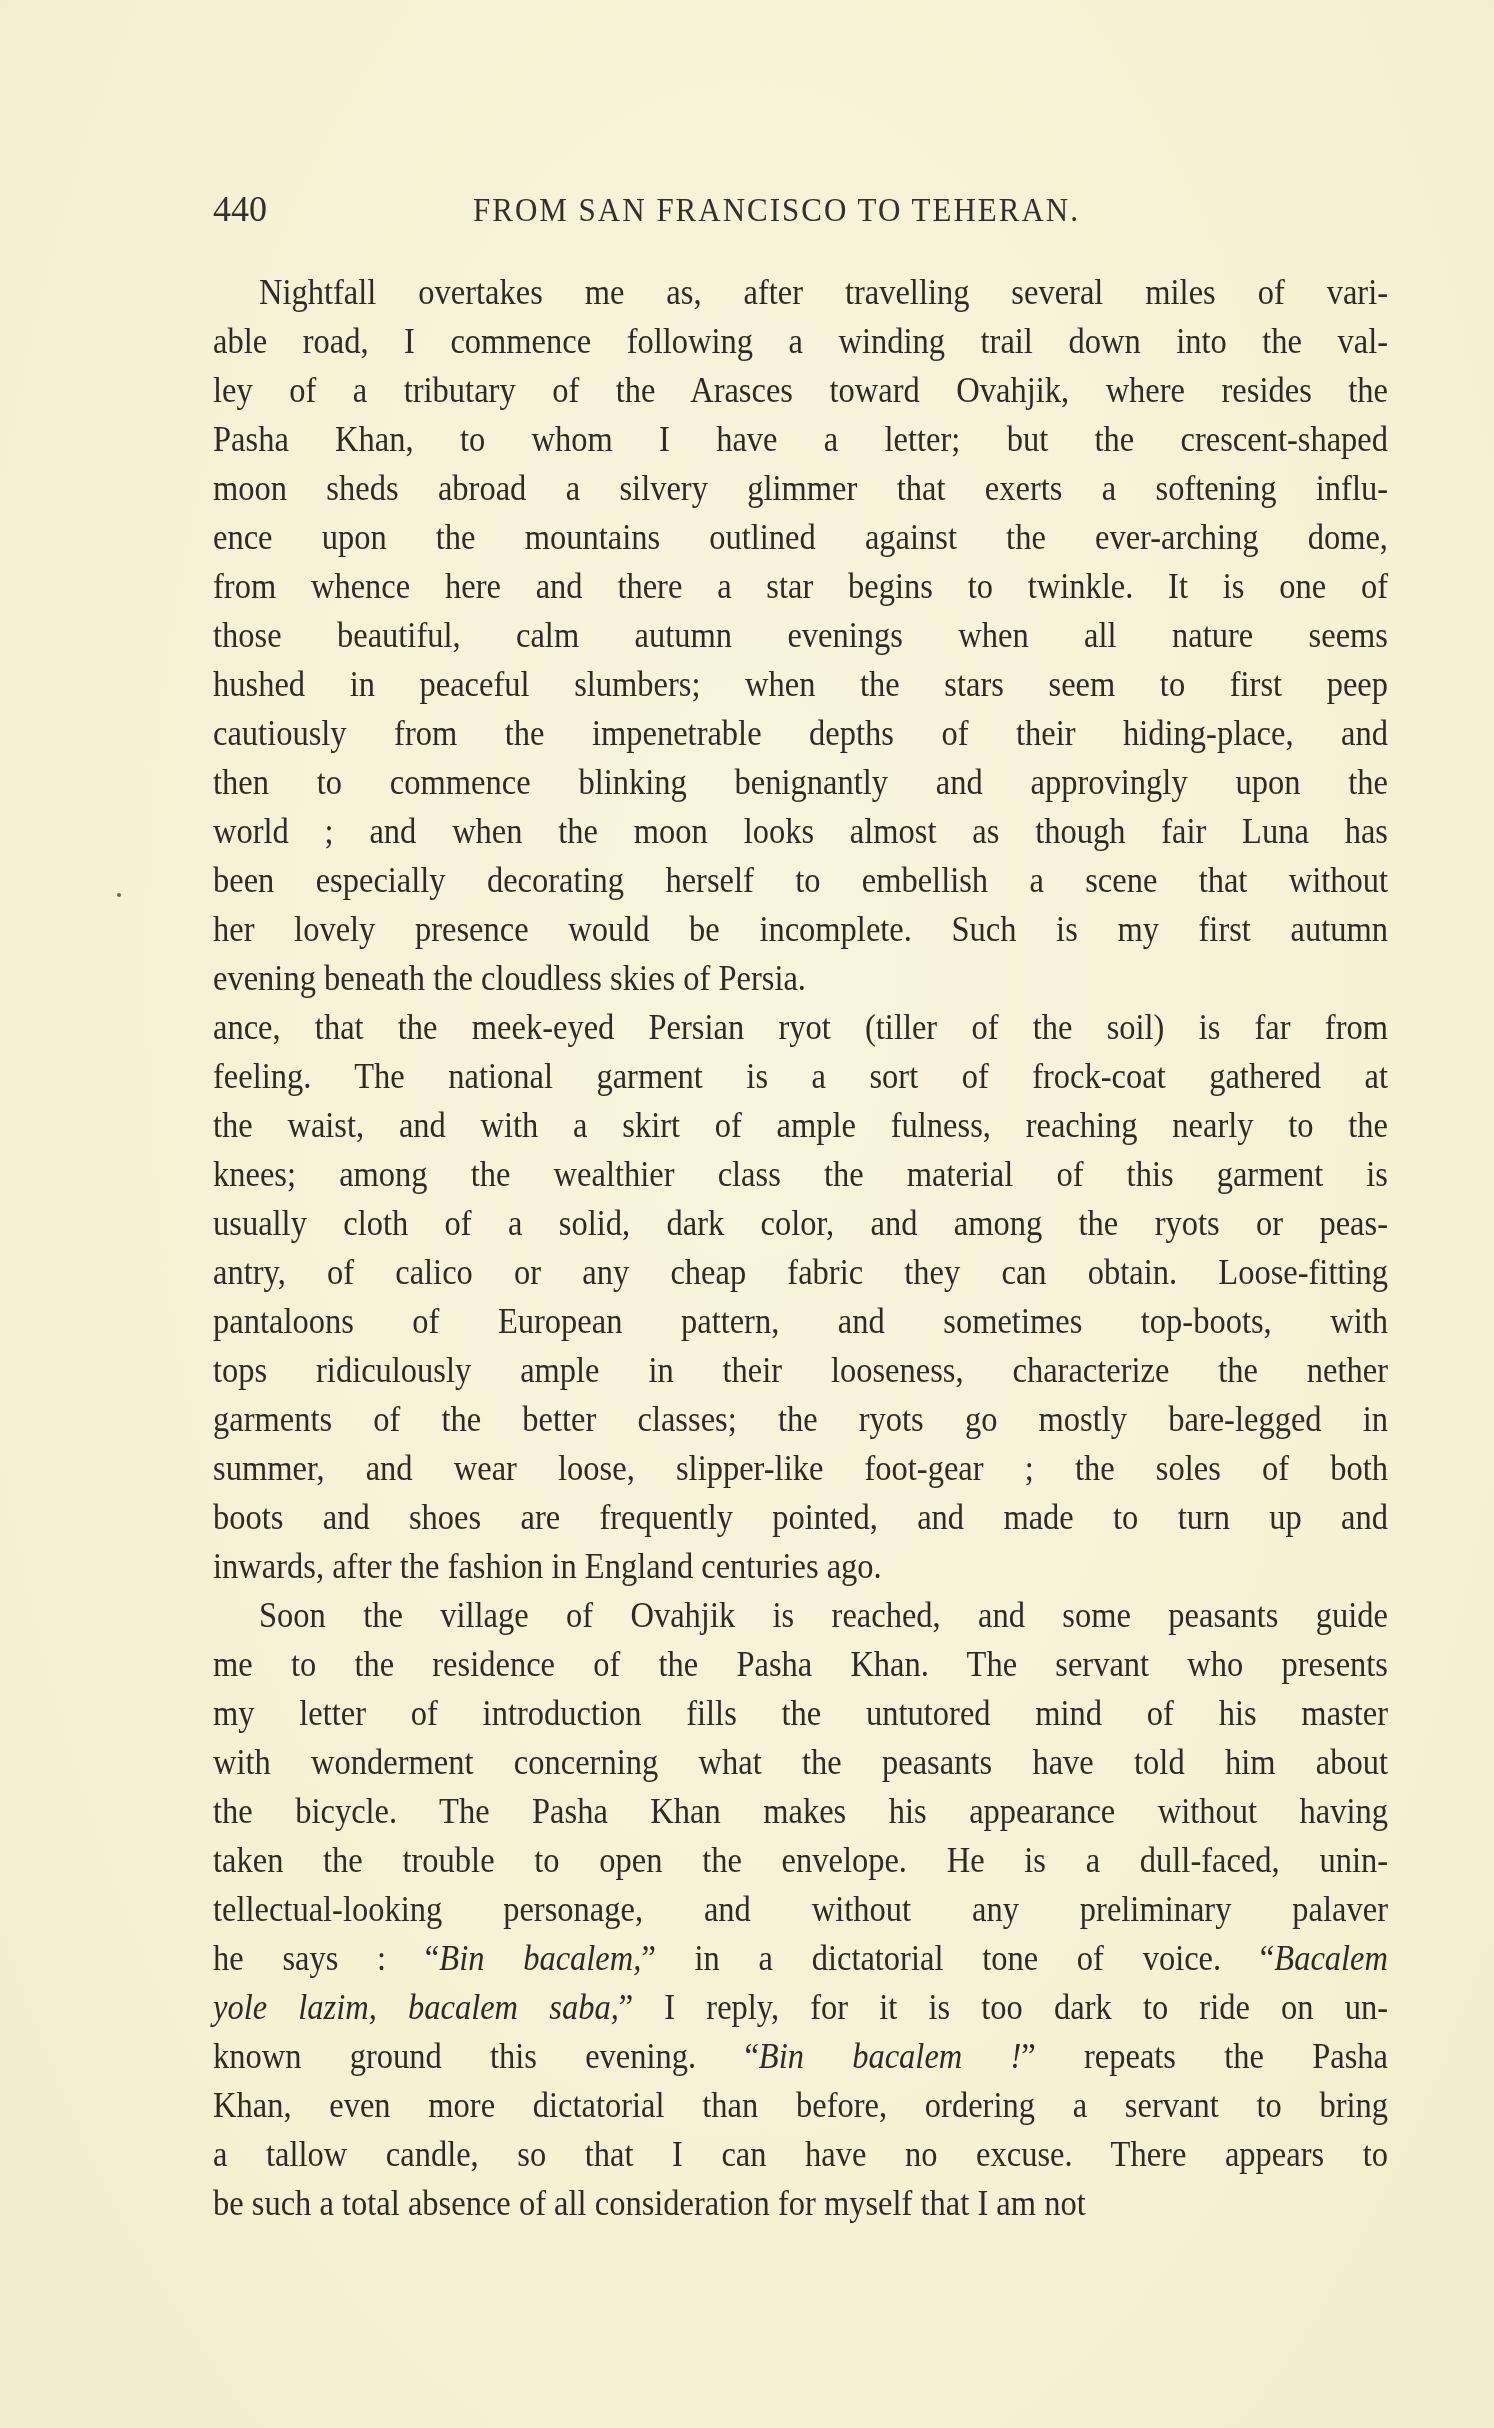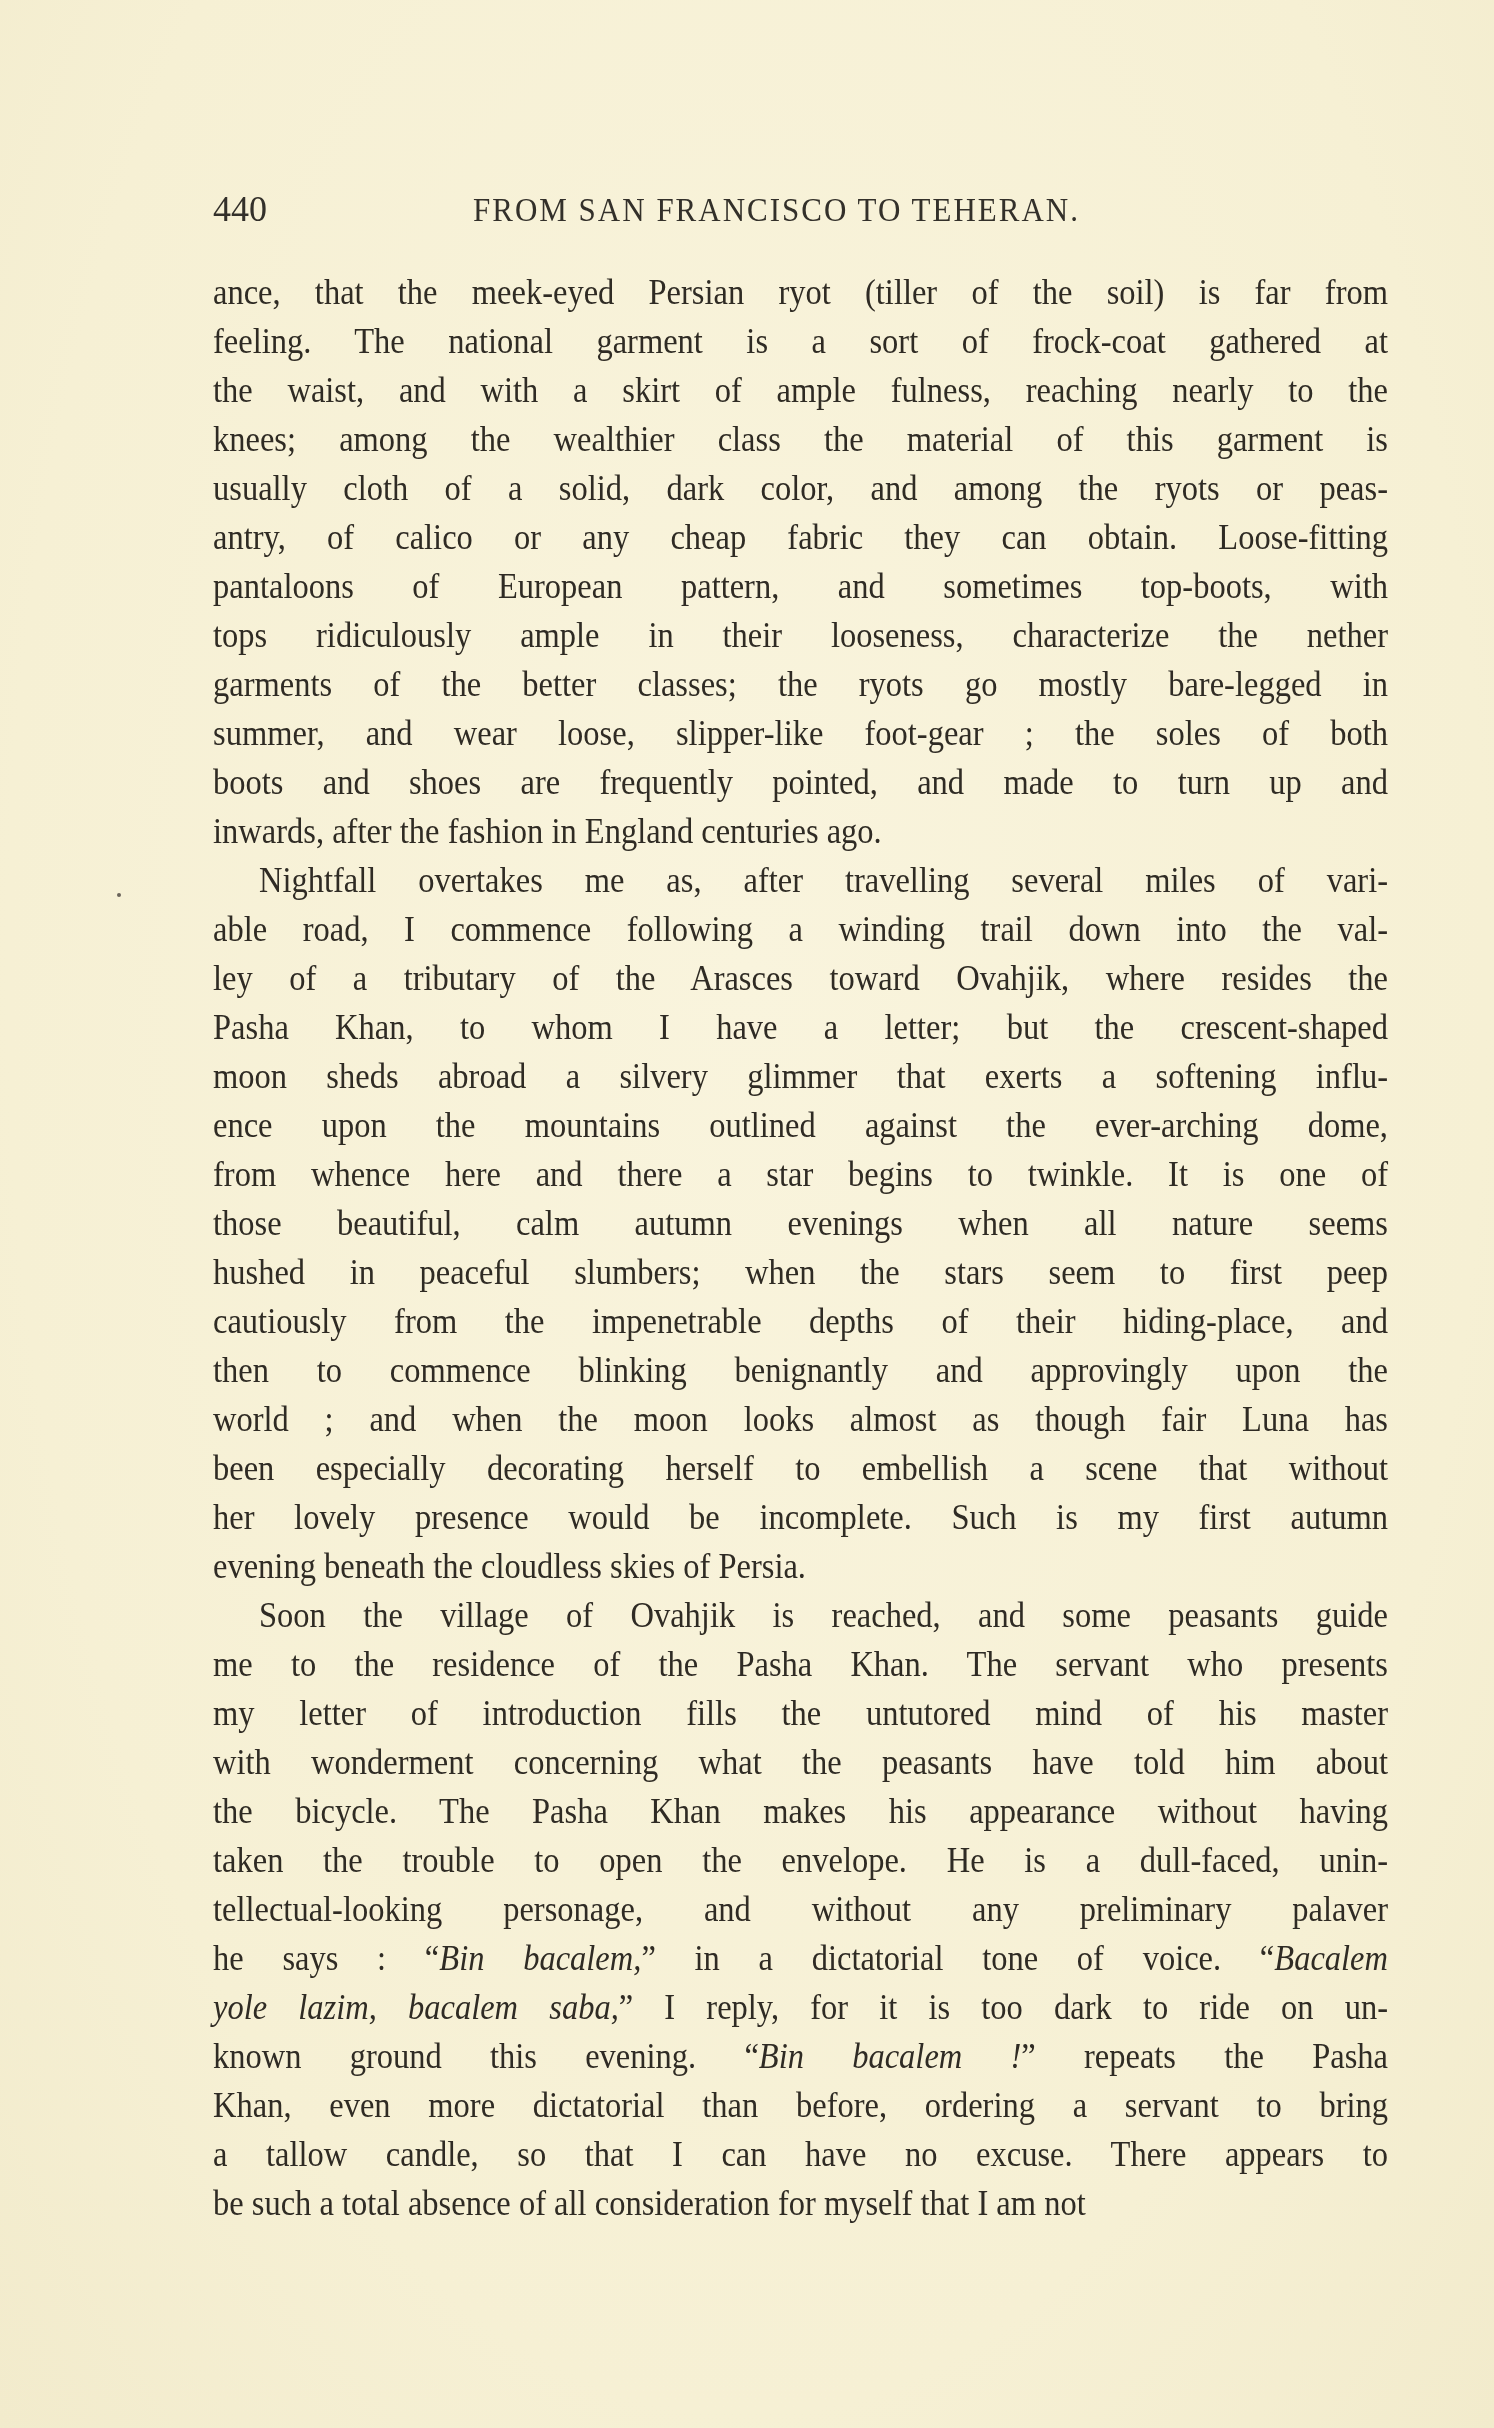--- a/index.html
+++ b/index.html
@@ -86,49 +86,49 @@
 </head>
 <body>
 
 <div class="page">
   <div class="running-head">
     <span class="folio">440</span>
     <span class="head-title">FROM SAN FRANCISCO TO TEHERAN.</span>
   </div>
   <div class="body-text" id="body-text">
       <div>
-        <span class="line">ance, that the meek-eyed Persian ryot (tiller of the soil) is far from</span>
-        <span class="line">feeling.  The national garment is a sort of frock-coat gathered at</span>
-        <span class="line">the waist, and with a skirt of ample fulness, reaching nearly to the</span>
-        <span class="line">knees; among the wealthier class the material of this garment is</span>
-        <span class="line">usually cloth of a solid, dark color, and among the ryots or peas-</span>
-        <span class="line">antry, of calico or any cheap fabric they can obtain.  Loose-fitting</span>
-        <span class="line">pantaloons of European pattern, and sometimes top-boots, with</span>
-        <span class="line">tops ridiculously ample in their looseness, characterize the nether</span>
-        <span class="line">garments of the better classes; the ryots go mostly bare-legged in</span>
-        <span class="line">summer, and wear loose, slipper-like foot-gear ; the soles of both</span>
-        <span class="line">boots and shoes are frequently pointed, and made to turn up and</span>
-        <span class="line last">inwards, after the fashion in England centuries ago.</span>
-      </div>
-      <div>
         <span class="line indent">Nightfall overtakes me as, after travelling several miles of vari-</span>
         <span class="line">able road, I commence following a winding trail down into the val-</span>
         <span class="line">ley of a tributary of the Arasces toward Ovahjik, where resides the</span>
         <span class="line">Pasha Khan, to whom I have a letter; but the crescent-shaped</span>
         <span class="line">moon sheds abroad a silvery glimmer that exerts a softening influ-</span>
         <span class="line">ence upon the mountains outlined against the ever-arching dome,</span>
         <span class="line">from whence here and there a star begins to twinkle.  It is one of</span>
         <span class="line">those beautiful, calm autumn evenings when all nature seems</span>
         <span class="line">hushed in peaceful slumbers; when the stars seem to first peep</span>
         <span class="line">cautiously from the impenetrable depths of their hiding-place, and</span>
         <span class="line">then to commence blinking benignantly and approvingly upon the</span>
         <span class="line">world ; and when the moon looks almost as though fair Luna has</span>
         <span class="line">been especially decorating herself to embellish a scene that without</span>
         <span class="line">her lovely presence would be incomplete.  Such is my first autumn</span>
         <span class="line last">evening beneath the cloudless skies of Persia.</span>
+      </div>
+      <div>
+        <span class="line">ance, that the meek-eyed Persian ryot (tiller of the soil) is far from</span>
+        <span class="line">feeling.  The national garment is a sort of frock-coat gathered at</span>
+        <span class="line">the waist, and with a skirt of ample fulness, reaching nearly to the</span>
+        <span class="line">knees; among the wealthier class the material of this garment is</span>
+        <span class="line">usually cloth of a solid, dark color, and among the ryots or peas-</span>
+        <span class="line">antry, of calico or any cheap fabric they can obtain.  Loose-fitting</span>
+        <span class="line">pantaloons of European pattern, and sometimes top-boots, with</span>
+        <span class="line">tops ridiculously ample in their looseness, characterize the nether</span>
+        <span class="line">garments of the better classes; the ryots go mostly bare-legged in</span>
+        <span class="line">summer, and wear loose, slipper-like foot-gear ; the soles of both</span>
+        <span class="line">boots and shoes are frequently pointed, and made to turn up and</span>
+        <span class="line last">inwards, after the fashion in England centuries ago.</span>
       </div>
       <div>
         <span class="line indent">Soon the village of Ovahjik is reached, and some peasants guide</span>
         <span class="line">me to the residence of the Pasha Khan.  The servant who presents</span>
         <span class="line">my letter of introduction fills the untutored mind of his master</span>
         <span class="line">with wonderment concerning what the peasants have told him about</span>
         <span class="line">the bicycle.  The Pasha Khan makes his appearance without having</span>
         <span class="line">taken the trouble to open the envelope.  He is a dull-faced, unin-</span>
         <span class="line">tellectual-looking personage, and without any preliminary palaver</span>
         <span class="line"><span>he says : “</span><i>Bin bacalem,</i><span>” in a dictatorial tone of voice.  “</span><i>Bacalem</i></span>

